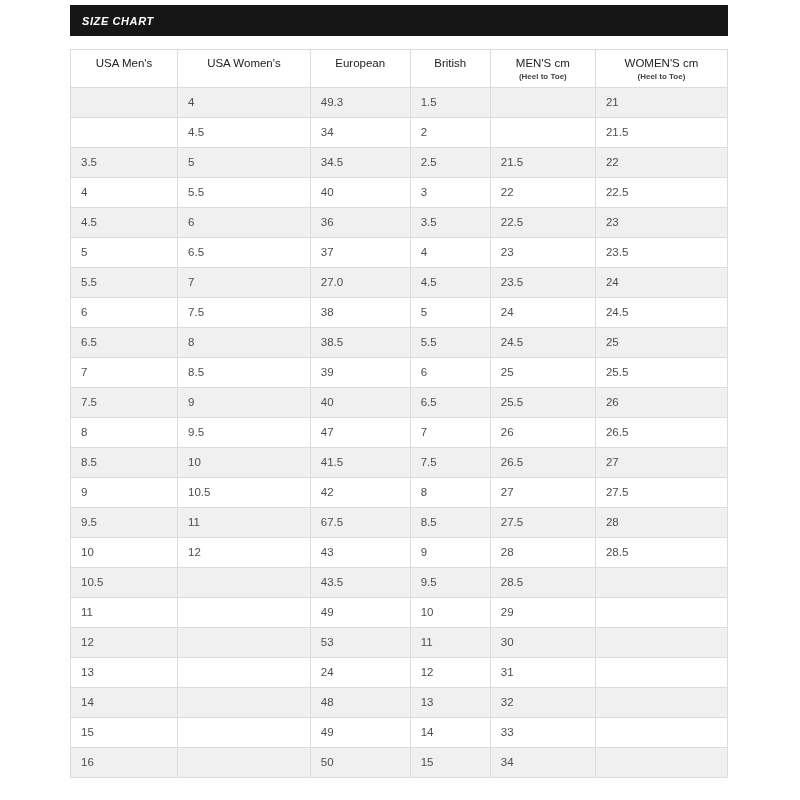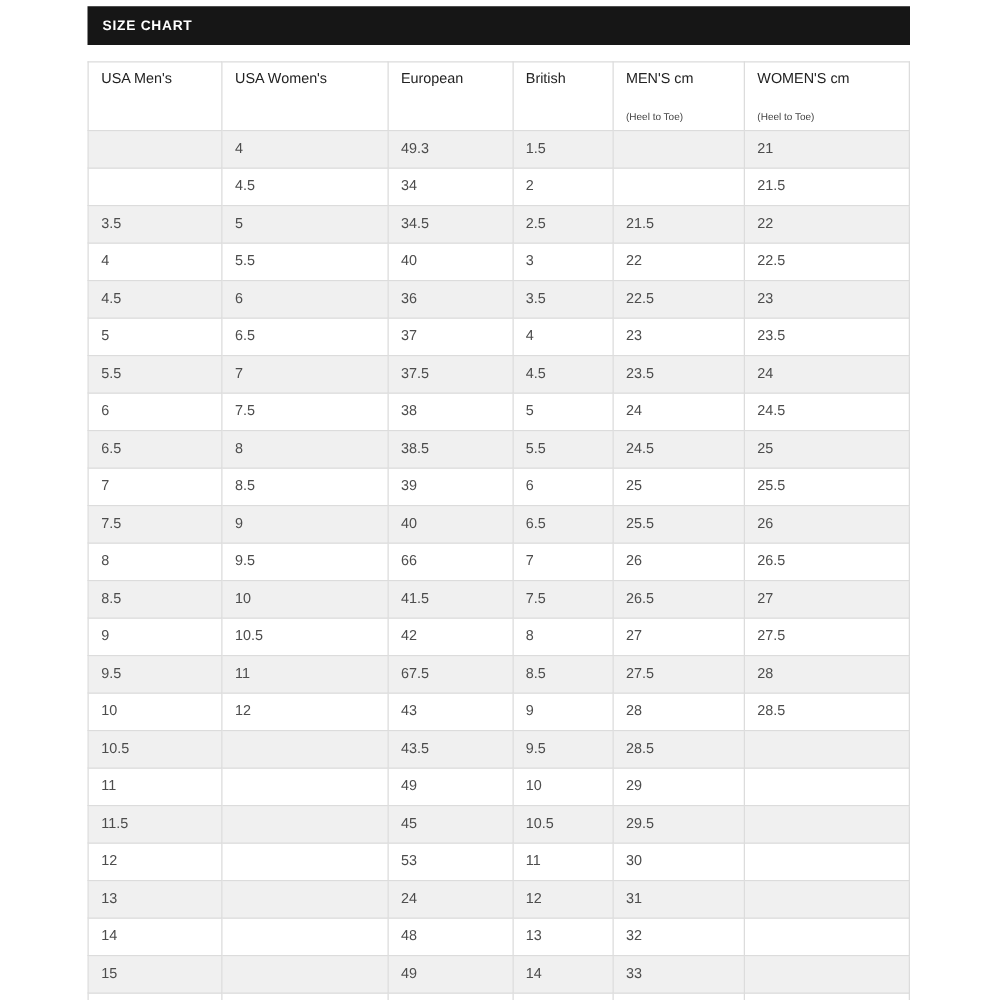--- a/index.html
+++ b/index.html
@@ -19,20 +19,21 @@
       margin: 5px 0 0 70px;
     }
     .title-bar {
       background: #161616;
       color: #ffffff;
       font-size: 11px;
       font-weight: bold;
       letter-spacing: 0.6px;
       padding: 10px 12px 9px 12px;
       text-transform: uppercase;
+      font-style: italic;
     }
     .table-wrap {
       margin-top: 13px;
     }
     table.size-table {
       width: 100%;
       border-collapse: collapse;
       table-layout: fixed;
       font-size: 11.5px;
       color: #4d4d4d;
@@ -46,27 +47,29 @@
       line-height: 13px;
       height: 30px;
     }
     table.size-table thead th {
       background: #ffffff;
       color: #222222;
       font-weight: normal;
       padding-top: 7px;
       padding-bottom: 6px;
       height: 28px;
+      text-align: center;
     }
     table.size-table thead th .sub {
       display: block;
       font-size: 8px;
       color: #444444;
-      margin-top: 19px;
+      margin-top: 2px;
       line-height: 9px;
+      font-weight: bold;
     }
     table.size-table tbody tr:nth-child(odd) { background: #f0f0f0; }
     table.size-table tbody tr:nth-child(even) { background: #ffffff; }
     col.c1 { width: 16.3%; }
     col.c2 { width: 20.2%; }
     col.c3 { width: 15.2%; }
     col.c4 { width: 12.2%; }
     col.c5 { width: 16.0%; }
     col.c6 { width: 20.1%; }
   </style>
@@ -145,21 +148,21 @@
               <td>5</td>
               <td>6.5</td>
               <td>37</td>
               <td>4</td>
               <td>23</td>
               <td>23.5</td>
             </tr>
             <tr>
               <td>5.5</td>
               <td>7</td>
-              <td>37.5</td>
+              <td>27.0</td>
               <td>4.5</td>
               <td>23.5</td>
               <td>24</td>
             </tr>
             <tr>
               <td>6</td>
               <td>7.5</td>
               <td>38</td>
               <td>5</td>
               <td>24</td>
@@ -185,21 +188,21 @@
               <td>7.5</td>
               <td>9</td>
               <td>40</td>
               <td>6.5</td>
               <td>25.5</td>
               <td>26</td>
             </tr>
             <tr>
               <td>8</td>
               <td>9.5</td>
-              <td>66</td>
+              <td>47</td>
               <td>7</td>
               <td>26</td>
               <td>26.5</td>
             </tr>
             <tr>
               <td>8.5</td>
               <td>10</td>
               <td>41.5</td>
               <td>7.5</td>
               <td>26.5</td>
@@ -239,28 +242,20 @@
             </tr>
             <tr>
               <td>11</td>
               <td></td>
               <td>49</td>
               <td>10</td>
               <td>29</td>
               <td></td>
             </tr>
             <tr>
-              <td>11.5</td>
-              <td></td>
-              <td>45</td>
-              <td>10.5</td>
-              <td>29.5</td>
-              <td></td>
-            </tr>
-            <tr>
               <td>12</td>
               <td></td>
               <td>53</td>
               <td>11</td>
               <td>30</td>
               <td></td>
             </tr>
             <tr>
               <td>13</td>
               <td></td>

